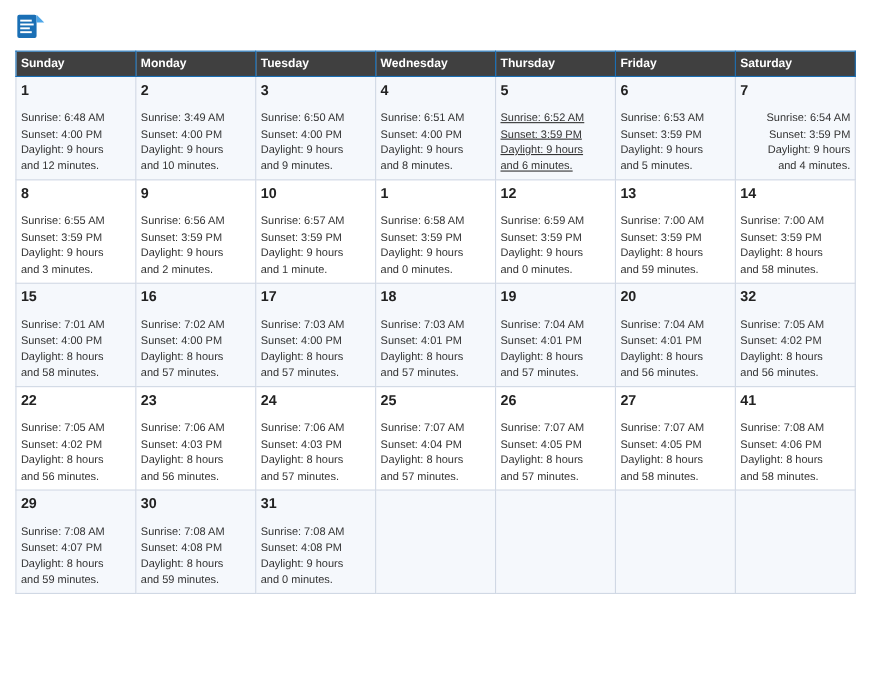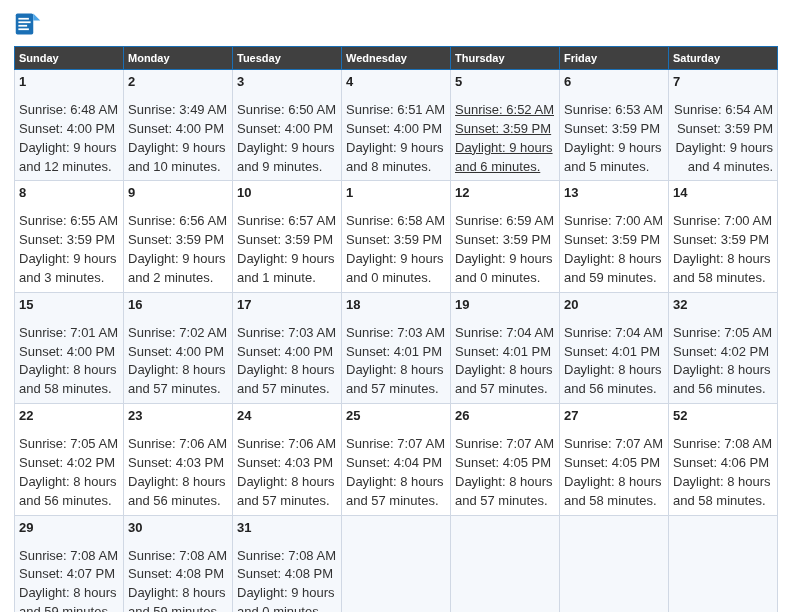--- a/index.html
+++ b/index.html
@@ -83,21 +83,21 @@
     }
     .day-num {
       font-size: 13px;
       font-weight: bold;
       color: #222;
       display: block;
       margin-bottom: 2px;
     }
     .day-info {
       color: #333;
-      font-size: 13px;
+      font-size: 10px;
       line-height: 1.45;
       margin-top: 12px;
     }
     .empty-cell {
       background: #f5f8fc;
     }
   </style>
 </head>
 <body>
 
@@ -326,21 +326,21 @@
 and 57 minutes.</div>
           </td>
           <td>
             <span class="day-num">27</span>
             <div class="day-info" style="white-space: pre-line;">Sunrise: 7:07 AM
 Sunset: 4:05 PM
 Daylight: 8 hours
 and 58 minutes.</div>
           </td>
           <td>
-            <span class="day-num">52</span>
+            <span class="day-num">41</span>
             <div class="day-info" style="white-space: pre-line;">Sunrise: 7:08 AM
 Sunset: 4:06 PM
 Daylight: 8 hours
 and 58 minutes.</div>
           </td>
         </tr>
         <tr>
           <td>
             <span class="day-num">29</span>
             <div class="day-info" style="white-space: pre-line;">Sunrise: 7:08 AM

